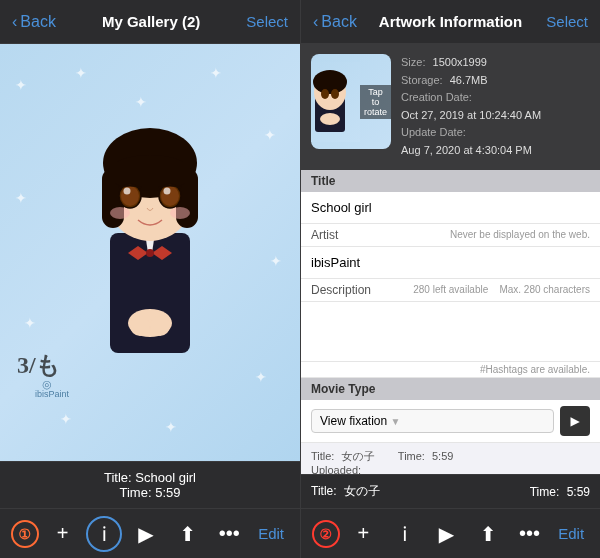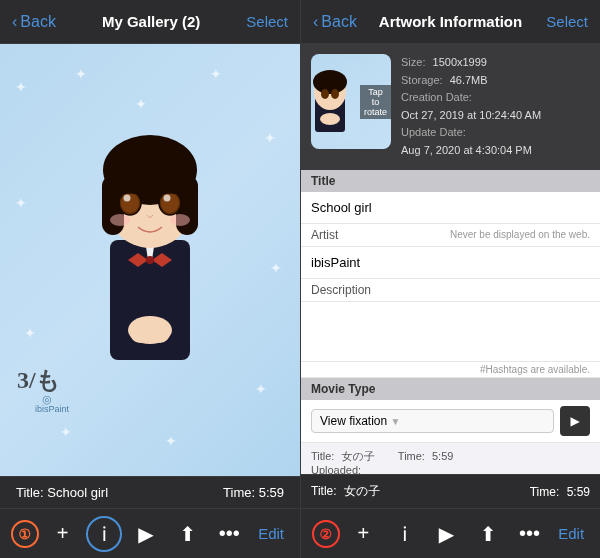--- a/index.html
+++ b/index.html
@@ -91,20 +91,21 @@
 
     .info-bar {
       background: #2c2c2e;
       padding: 8px 16px;
       display: flex;
       justify-content: space-between;
       align-items: center;
       color: #fff;
       font-size: 13px;
       border-top: 1px solid #3a3a3c;
+      flex-direction: column;
     }
 
     .bottom-toolbar {
       height: 50px;
       background: #2c2c2e;
       border-top: 1px solid #3a3a3c;
       display: flex;
       align-items: center;
       justify-content: space-around;
       padding: 0 8px;
@@ -538,20 +539,25 @@
     <div class="form-field">School girl</div>
 
     <div class="form-field-row">
       <span class="field-label">Artist</span>
       <span class="field-hint">Never be displayed on the web.</span>
     </div>
     <div class="form-field">ibisPaint</div>
 
     <div class="form-field-row">
       <span class="field-label">Description</span>
+      <span class="field-hint">
+        <span>280 left available</span>
+        &nbsp;&nbsp;
+        <span>Max. 280 characters</span>
+      </span>
     </div>
     <div class="desc-area"></div>
     <div class="desc-hint">#Hashtags are available.</div>
 
     <div class="section-header">Movie Type</div>
     <div class="movie-section">
       <div class="movie-row">
         <div class="movie-select">
           <span>View fixation</span>
           <span class="chevron-icon"> ▼</span>

